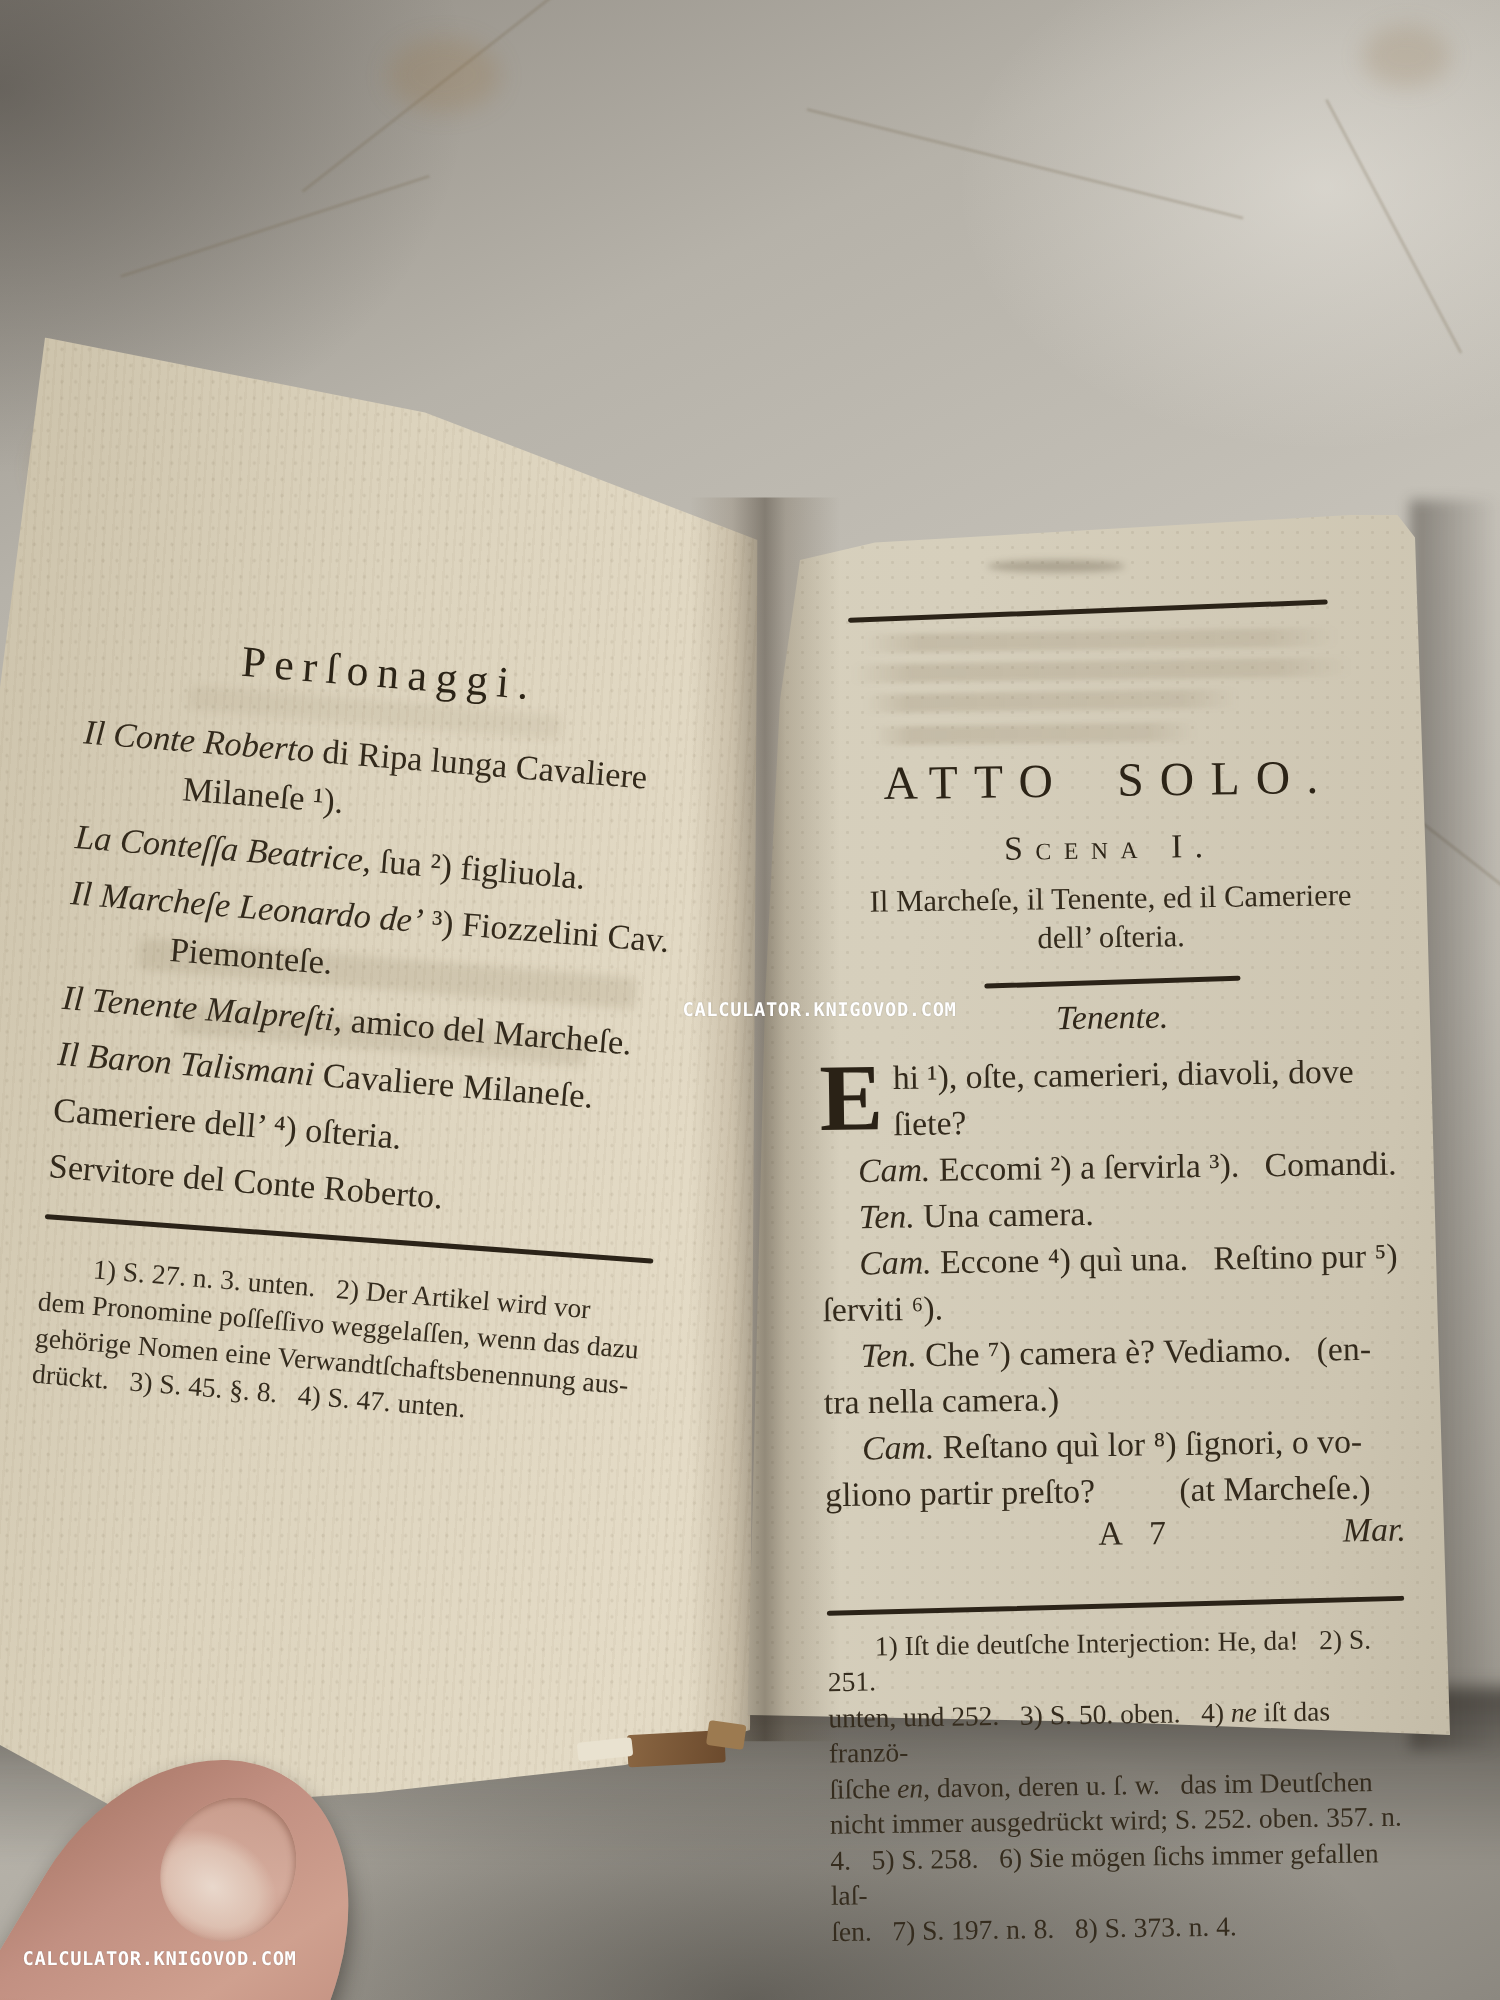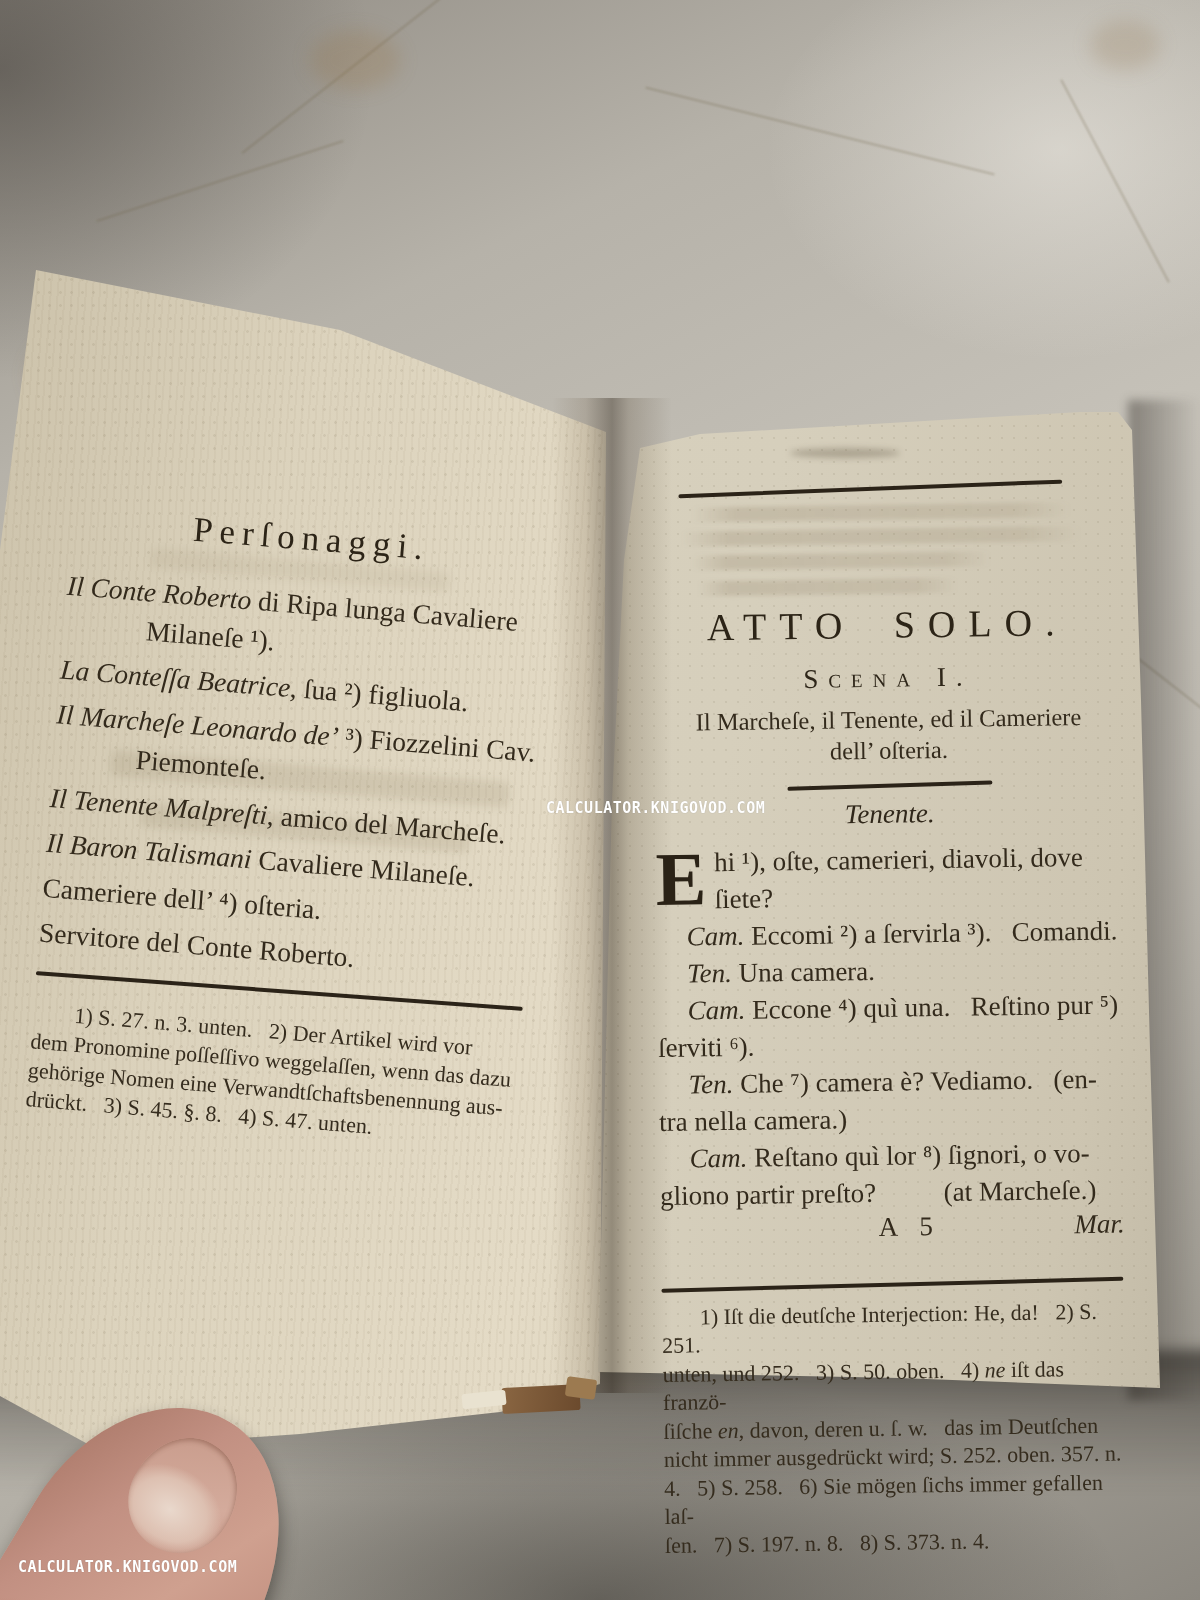--- a/index.html
+++ b/index.html
@@ -210,21 +210,21 @@
       <div class="para"><span class="seg-i">Cam.</span><span class="seg-r"> Eccomi ²) a ſervirla ³).  Comandi.</span></div>
       <div class="para"><span class="seg-i">Ten.</span><span class="seg-r"> Una camera.</span></div>
       <div class="para"><span class="seg-i">Cam.</span><span class="seg-r"> Eccone ⁴) quì una.  Reſtino pur ⁵)
 ſerviti ⁶).</span></div>
       <div class="para"><span class="seg-i">Ten.</span><span class="seg-r"> Che ⁷) camera è? Vediamo.  (en-
 tra nella camera.)</span></div>
       <div class="para"><span class="seg-i">Cam.</span><span class="seg-r"> Reſtano quì lor ⁸) ſignori, o vo-
 gliono partir preſto?   (at Marcheſe.)</span></div>
     </div>
   <div class="sigrow">
-    <span class="sig-a2">A 5</span>
+    <span class="sig-a2">A 7</span>
     <span class="sig-mar">Mar.</span>
   </div>
   <div class="rule rp-noterule"></div>
   <div class="rp-notes">
       <div class="para first"><span class="seg-r">1) Iſt die deutſche Interjection: He, da!  2) S. 251.
 unten, und 252.  3) S. 50. oben.  4) </span><span class="seg-i">ne</span><span class="seg-r"> iſt das franzö-
 ſiſche </span><span class="seg-i">en</span><span class="seg-r">, davon, deren u. ſ. w.  das im Deutſchen
 nicht immer ausgedrückt wird; S. 252. oben. 357. n.
 4.  5) S. 258.  6) Sie mögen ſichs immer gefallen laſ-
 ſen.  7) S. 197. n. 8.  8) S. 373. n. 4.</span></div>

